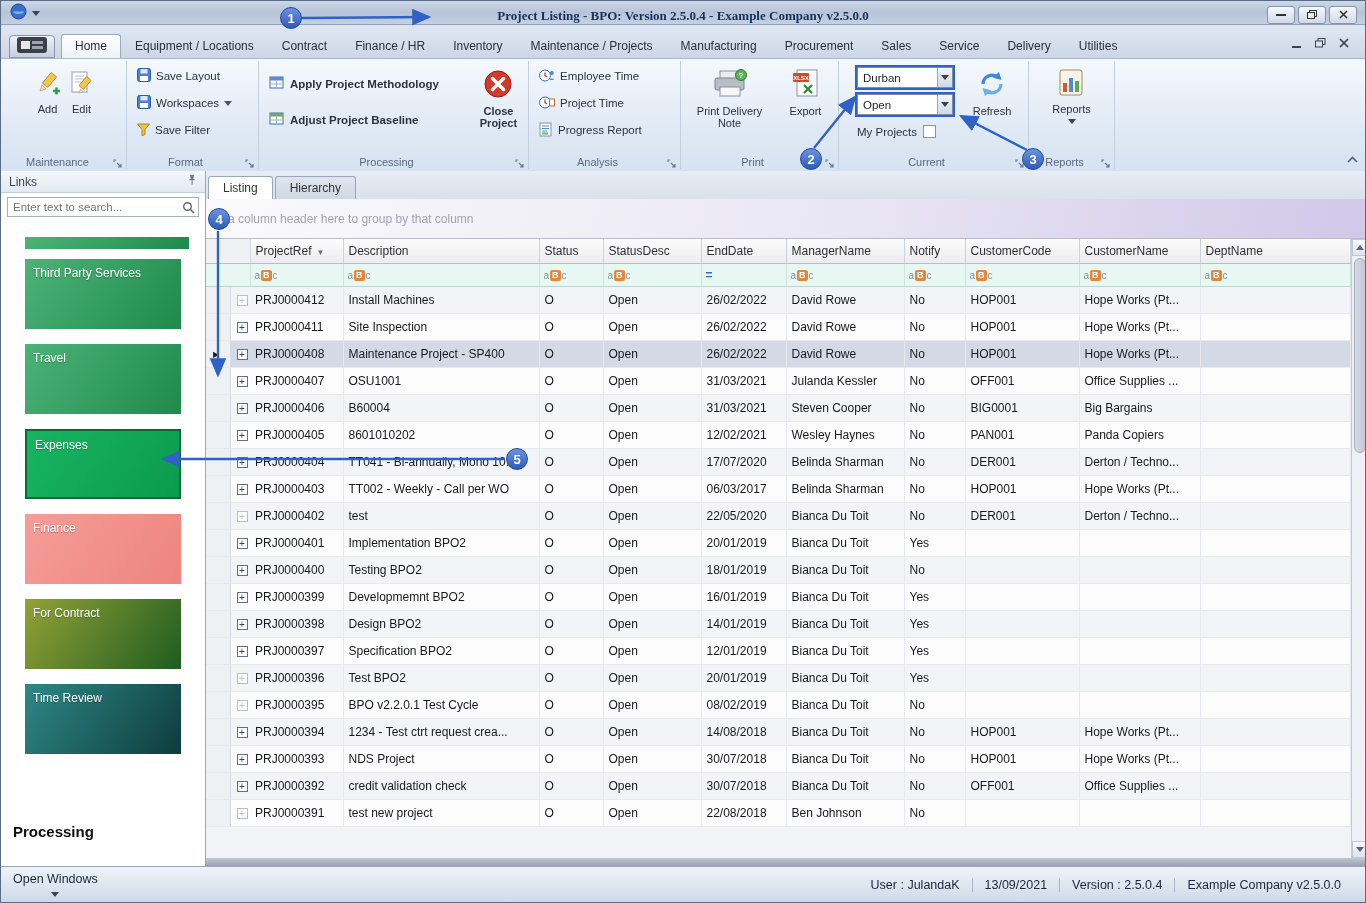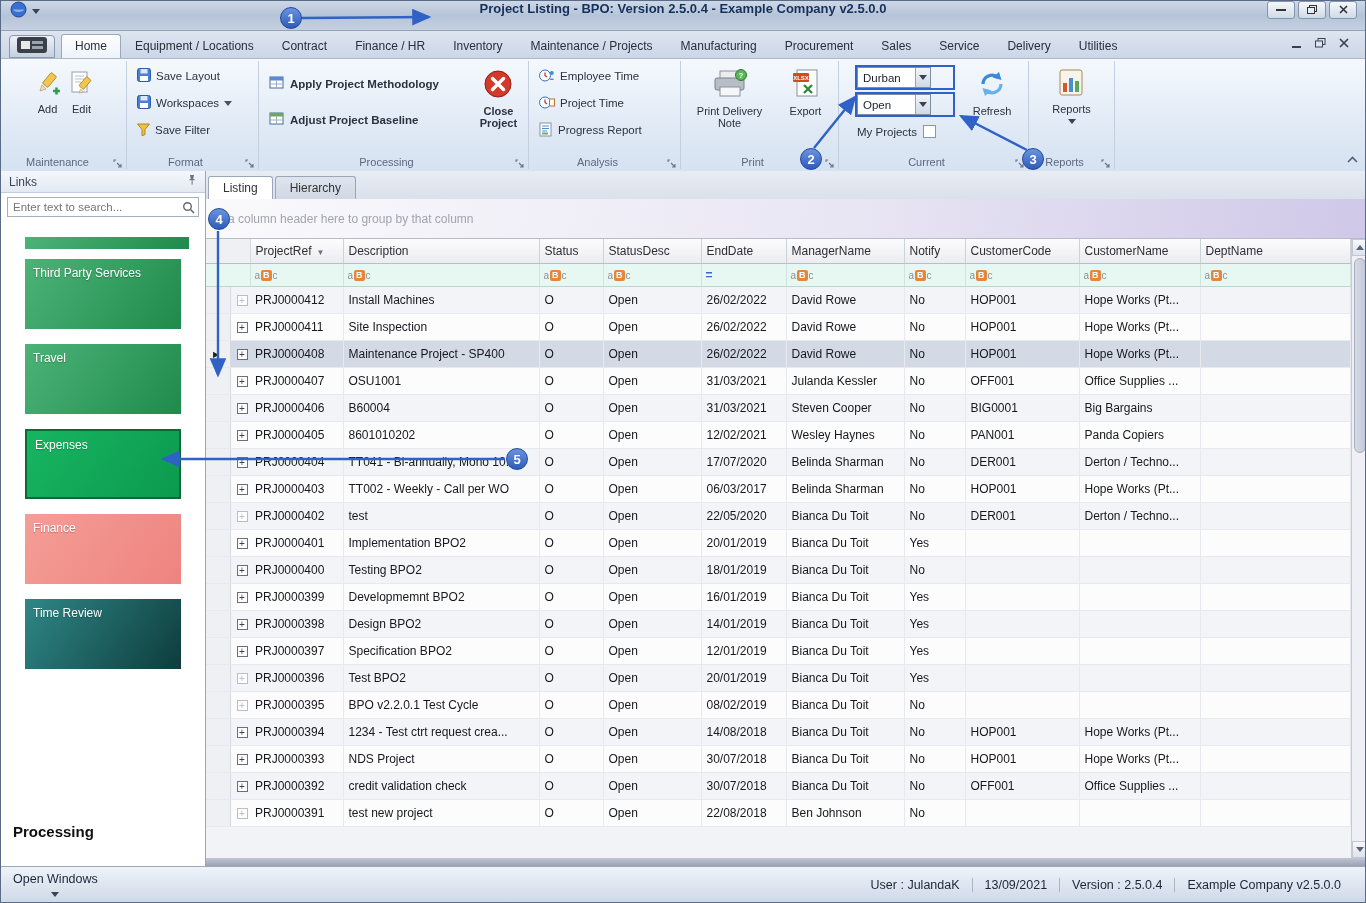--- a/index.html
+++ b/index.html
@@ -1,20 +1,20 @@
 <!DOCTYPE html>
 <html><head>
 <meta charset="utf-8">
 <style>
 *{margin:0;padding:0;box-sizing:border-box;}
 body{font-family:"Liberation Sans","DejaVu Sans",sans-serif;font-size:12px;color:#222;background:#8a97ab;}
 .window{position:relative;width:1366px;height:903px;background:#dce4ef;border:1px solid #5a6b85;overflow:hidden;}
 
 
-.titlebar{position:absolute;left:0;top:0;width:100%;height:30px;background:linear-gradient(#cdd8e7,#b6c4d8 50%,#c5d1e1);border-bottom:1px solid #93a2b8;display:flex;align-items:flex-start;}
+.titlebar{position:absolute;left:0;top:0;width:100%;height:24px;background:linear-gradient(#cdd8e7,#b6c4d8 50%,#c5d1e1);border-bottom:1px solid #93a2b8;display:flex;align-items:flex-end;font-family:Liberation Serif, serif;}
 .qat{display:flex;align-items:center;gap:5px;padding-left:9px;z-index:2;}
 .title-text{position:absolute;left:0;right:0;text-align:center;font-weight:bold;font-size:13px;color:#16305c;}
 .win-btns{margin-left:auto;display:flex;gap:3px;padding-right:8px;z-index:2;}
 .win-btn{width:28px;height:18px;border:1px solid #8494aa;border-radius:3px;background:linear-gradient(#f5f8fc,#d0dae7);display:flex;align-items:center;justify-content:center;}
 .tri-down{width:0;height:0;border-left:4px solid transparent;border-right:4px solid transparent;border-top:5px solid #3a4352;}
 .tri-up{width:0;height:0;border-left:4px solid transparent;border-right:4px solid transparent;border-bottom:5px solid #5a6478;}
 
 
 .tabrow{position:absolute;top:30px;left:0;width:100%;height:28px;background:linear-gradient(#dde5f0,#ccd6e5);display:flex;align-items:flex-end;padding:0 6px;border-bottom:1px solid #aab8cc;}
 .app-btn{width:46px;height:23px;margin:0 6px 0 2px;border:1px solid #8a98ae;border-radius:4px 4px 0 0;background:linear-gradient(#eef2f8,#c6d0de);display:flex;align-items:center;justify-content:center;}
@@ -26,21 +26,21 @@
 
 .ribbon{position:absolute;top:58px;left:0;width:100%;height:112px;background:linear-gradient(#f5f9fd,#e2ebf6 55%,#d5e2f1);display:flex;align-items:stretch;padding:2px 0 0 2px;}
 .rgroup{position:relative;height:108px;border-right:1px solid #c3cfdf;padding:4px 4px 18px 4px;flex:none;}
 .gbody{display:flex;}
 .gbody.col{flex-direction:column;}
 .glabel{position:absolute;bottom:1px;left:0;right:14px;text-align:center;font-size:11px;color:#5c6880;white-space:nowrap;}
 .launcher{position:absolute;bottom:2px;right:3px;width:10px;height:10px;}
 .btn-lg{display:inline-flex;flex-direction:column;align-items:center;gap:3px;padding:4px 3px 0 3px;font-size:11px;color:#2c3240;text-align:center;line-height:1.15;}
 .btn-sm{display:flex;align-items:center;gap:5px;height:22px;padding:0 6px;font-size:11.5px;color:#2c3240;white-space:nowrap;}
 .combo-wrap{border:2px solid #2f62c8;margin-bottom:2px;width:100px;}
-.combo{width:74px;height:21px;background:#fff;border:1px solid #7f8da0;display:flex;align-items:center;}
+.combo{width:96px;height:21px;background:#fff;border:1px solid #7f8da0;display:flex;align-items:center;}
 .combo .val{flex:1;padding-left:5px;font-size:11.5px;color:#1c2030;}
 .combo .dd{width:15px;height:100%;background:linear-gradient(#f2f5f9,#cfd9e6);border-left:1px solid #9aa6b8;display:flex;align-items:center;justify-content:center;}
 .myproj{display:flex;align-items:center;gap:6px;margin-top:6px;padding-left:2px;font-size:11.5px;color:#2c3240;}
 .checkbox{width:13px;height:13px;border:1px solid #8a96a8;background:#fff;}
 .ribbon-collapse{position:absolute;right:6px;bottom:3px;}
 
 
 .main{position:absolute;top:170px;left:0;right:0;bottom:36px;display:flex;}
 .sidepanel{width:205px;background:#fff;border-right:1px solid #9aa8bc;position:relative;flex:none;}
 .links-header{height:22px;background:linear-gradient(#f4f7fb,#e2e9f2);border-bottom:1px solid #c2cddb;display:flex;align-items:center;padding:0 8px;color:#3c4558;font-size:12px;}
@@ -430,20 +430,23 @@
           </div>
 
           <div class="tile bright">
             <span>Expenses</span>
           </div>
 
           <div class="tile salmon">
             <span>Finance</span>
           </div>
 
+          <div class="tile olive">
+            <span>For Contract</span>
+          </div>
 
           <div class="tile teal">
             <span>Time Review</span>
           </div>
         </div>
       <div class="side-footer">Processing</div>
     </div>
 
     <div class="gridarea">
       <div class="doc-tabs">

